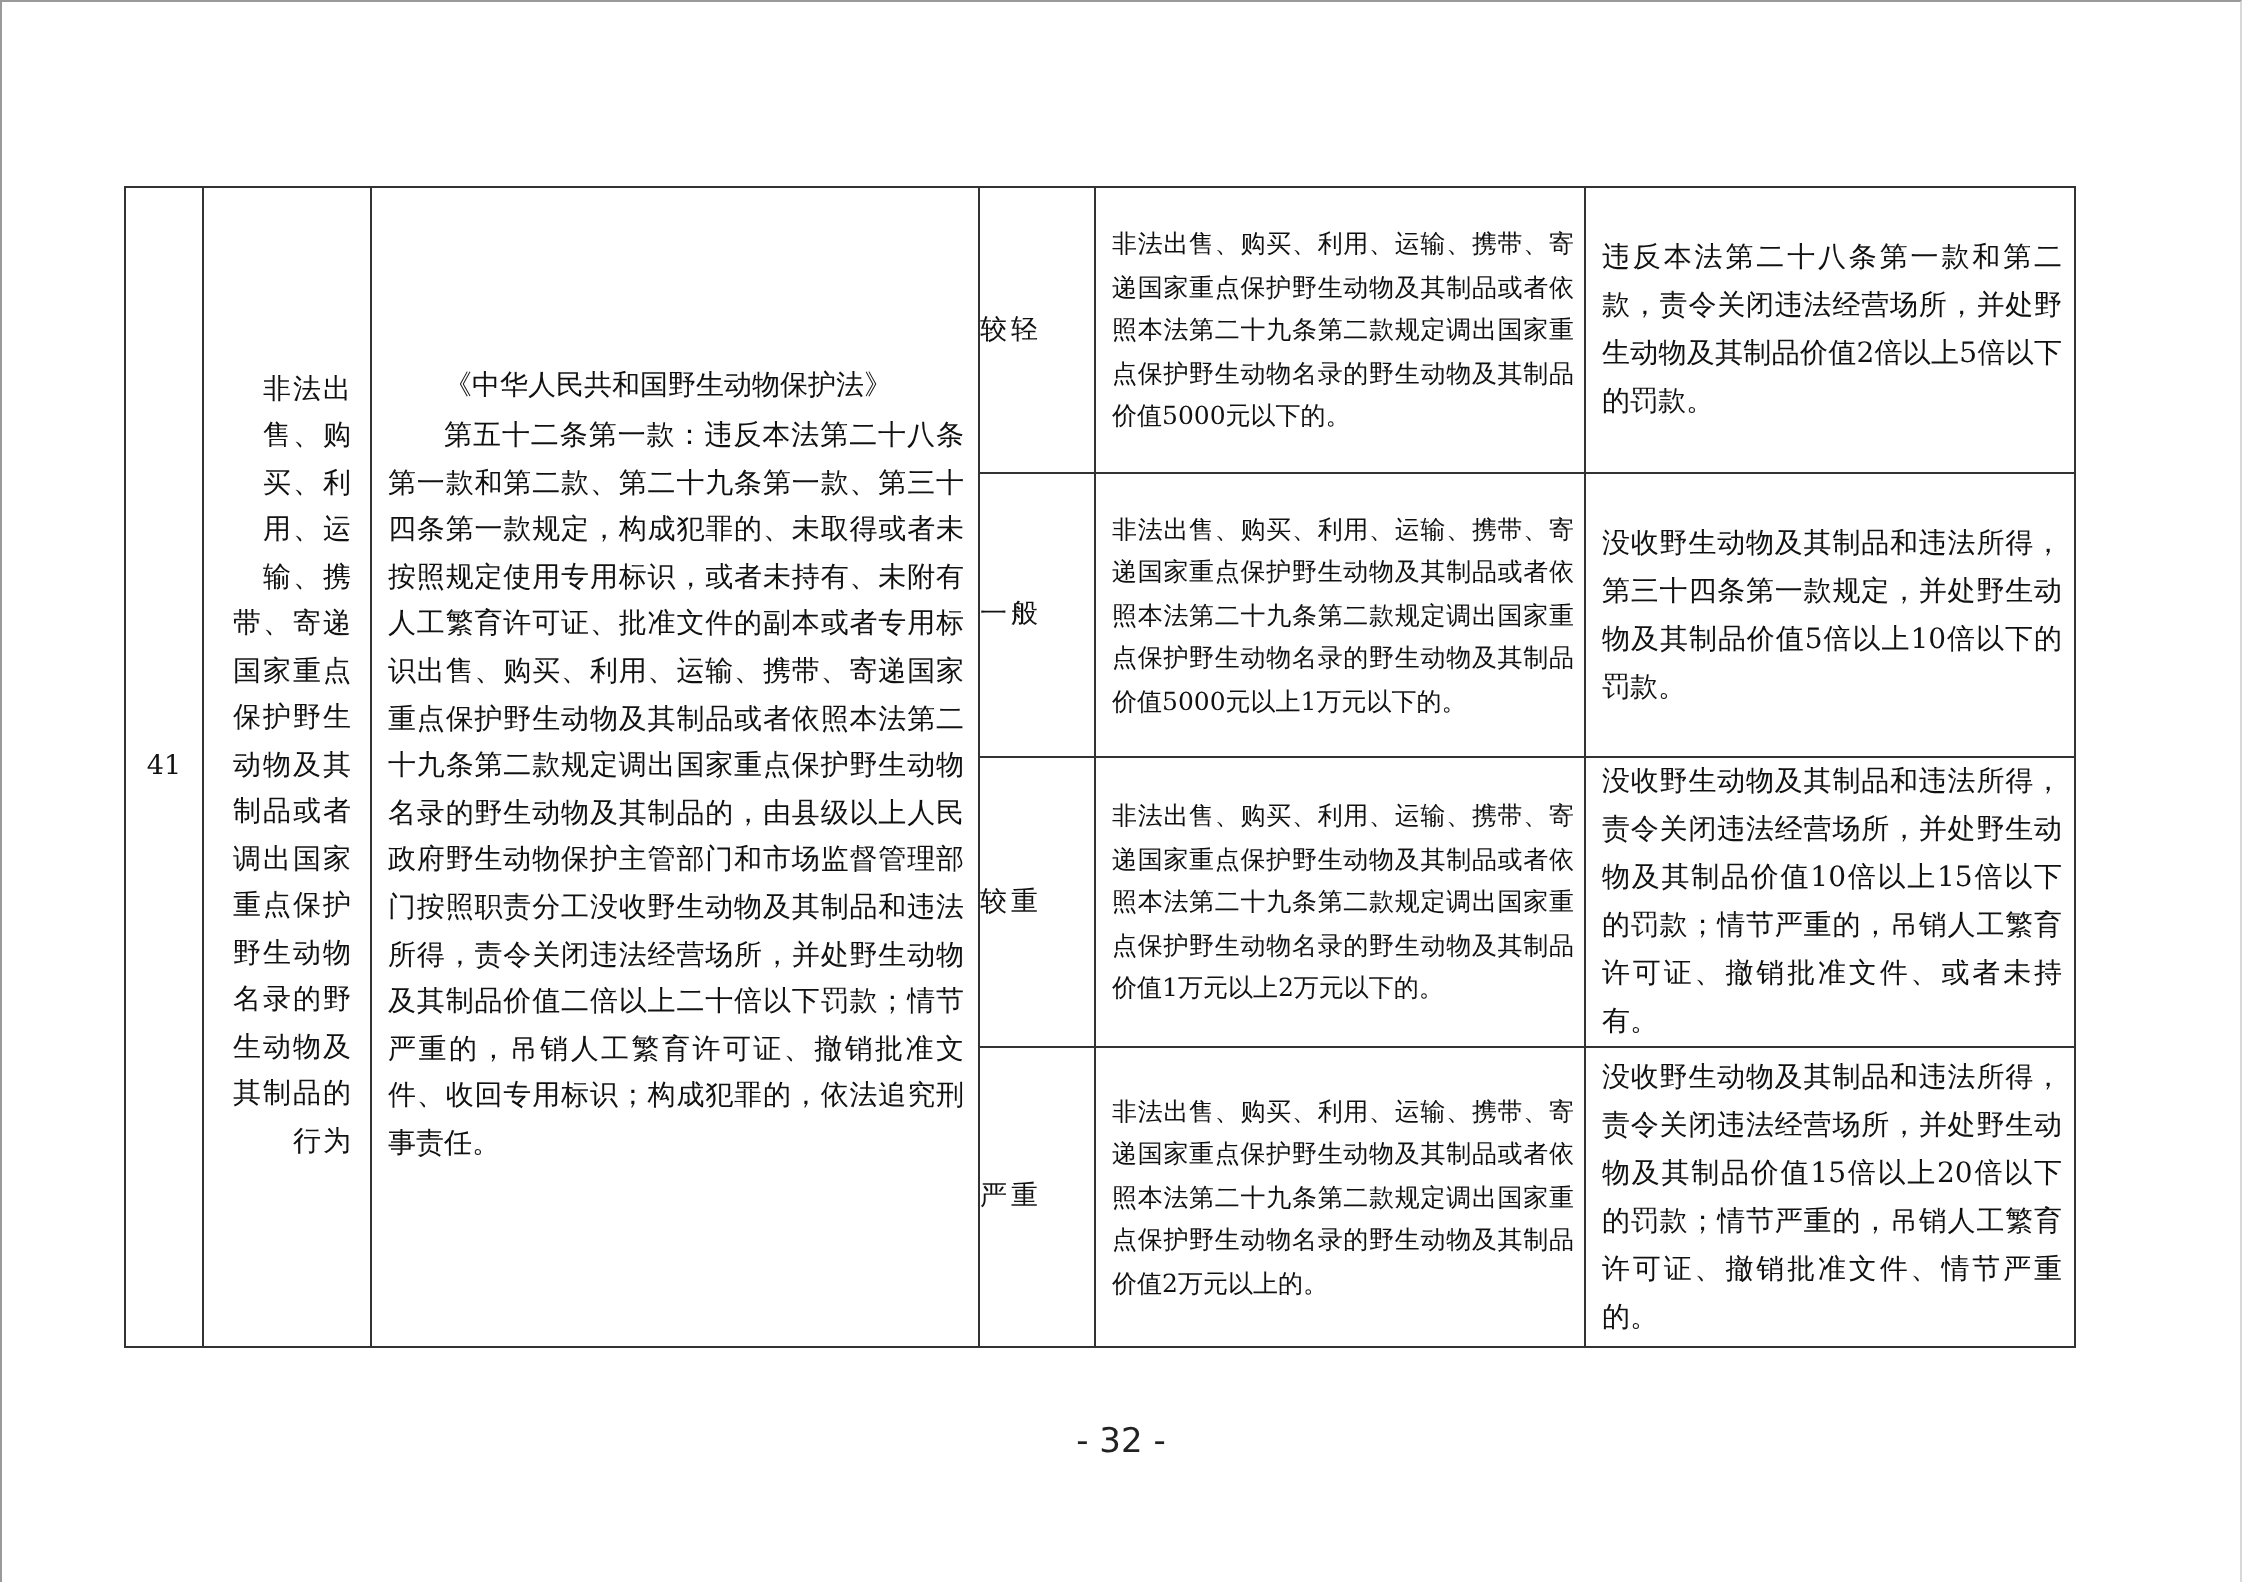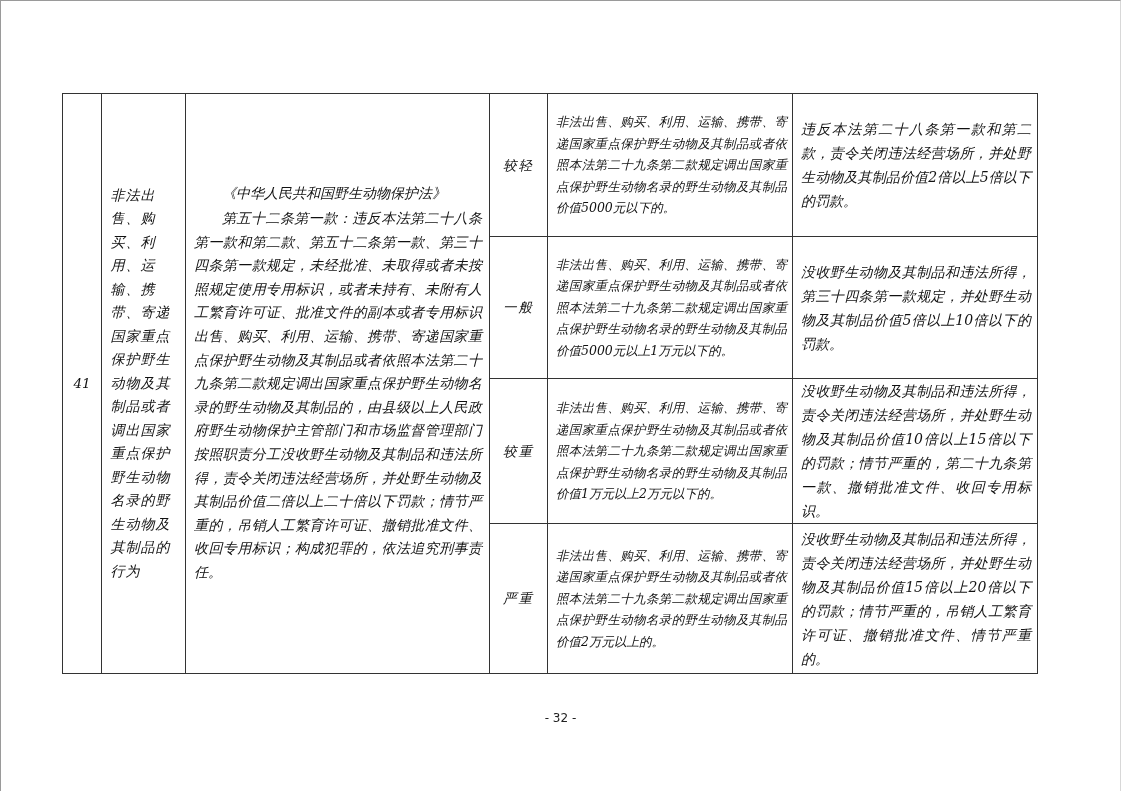--- a/index.html
+++ b/index.html
@@ -31,58 +31,57 @@
     height: 574px;
     border-collapse: collapse;
     table-layout: fixed;
   }
   table.penalty-table td {
     border: 1.5px solid #333;
     vertical-align: middle;
     padding: 0;
     font-size: 13.5px;
     line-height: 23px;
-    font-style: italic;
   }
   td.col-no {
     width: 38px;
     text-align: center;
     font-size: 13px;
   }
   td.col-act {
     width: 83px;
   }
   td.col-act .act-text {
     width: 66px;
     margin: 0 auto;
     font-size: 14px;
     line-height: 23.5px;
     letter-spacing: 1px;
     word-break: break-all;
+    text-align: right;
   }
   td.col-law {
     width: 303px;
   }
   td.col-law .law-wrap {
     padding: 0 7px 0 8px;
     font-size: 14px;
     line-height: 23.6px;
     text-align: justify;
     word-break: break-all;
   }
   .law-title {
     text-indent: 28px;
     margin-bottom: 1px;
   }
   .law-body {
     text-indent: 28px;
   }
   td.col-level {
     width: 57px;
-    text-align: center;
     font-size: 14px;
     letter-spacing: 2px;
   }
   td.col-circ {
     width: 244px;
   }
   td.col-circ .circ-text {
     padding: 0 5px 0 8px;
     font-size: 12.5px;
     line-height: 21.5px;
@@ -104,42 +103,42 @@
   tr.row-3 { height: 139px; }
   tr.row-4 { height: 150px; }
 
   .page-number {
     position: absolute;
     left: 0;
     width: 1121px;
     top: 711px;
     text-align: center;
     font-family: "DejaVu Sans", "Liberation Sans", sans-serif;
-    font-size: 12px;
+    font-size: 17px;
     color: #222;
   }
 </style>
 </head>
 <body>
 
 <div class="page-frame"></div>
 
 <table class="penalty-table">
   <tbody>
       <tr class="row-1">
     <td class="col-no" rowspan="4">
       <span>41</span>
     </td>
     <td class="col-act" rowspan="4">
       <div class="act-text">非法出售、购买、利用、运输、携带、寄递国家重点保护野生动物及其制品或者调出国家重点保护野生动物名录的野生动物及其制品的行为</div>
     </td>
     <td class="col-law" rowspan="4">
       <div class="law-wrap">
         <div class="law-title">《中华人民共和国野生动物保护法》</div>
-        <div class="law-body">第五十二条第一款：违反本法第二十八条第一款和第二款、第五十二条第一款、第三十四条第一款规定，未经批准、未取得或者未按照规定使用专用标识，或者未持有、未附有人工繁育许可证、批准文件的副本或者专用标识出售、购买、利用、运输、携带、寄递国家重点保护野生动物及其制品或者依照本法第二十九条第二款规定调出国家重点保护野生动物名录的野生动物及其制品的，由县级以上人民政府野生动物保护主管部门和市场监督管理部门按照职责分工没收野生动物及其制品和违法所得，责令关闭违法经营场所，并处野生动物及其制品价值二倍以上二十倍以下罚款；情节严重的，吊销人工繁育许可证、撤销批准文件、收回专用标识；构成犯罪的，依法追究刑事责任。</div>
+        <div class="law-body">第五十二条第一款：违反本法第二十八条第一款和第二款、第二十九条第一款、第三十四条第一款规定，构成犯罪的、未取得或者未按照规定使用专用标识，或者未持有、未附有人工繁育许可证、批准文件的副本或者专用标识出售、购买、利用、运输、携带、寄递国家重点保护野生动物及其制品或者依照本法第二十九条第二款规定调出国家重点保护野生动物名录的野生动物及其制品的，由县级以上人民政府野生动物保护主管部门和市场监督管理部门按照职责分工没收野生动物及其制品和违法所得，责令关闭违法经营场所，并处野生动物及其制品价值二倍以上二十倍以下罚款；情节严重的，吊销人工繁育许可证、撤销批准文件、收回专用标识；构成犯罪的，依法追究刑事责任。</div>
       </div>
     </td>
     <td class="col-level">
       <span>较轻</span>
     </td>
     <td class="col-circ">
       <div class="circ-text">非法出售、购买、利用、运输、携带、寄递国家重点保护野生动物及其制品或者依照本法第二十九条第二款规定调出国家重点保护野生动物名录的野生动物及其制品价值5000元以下的。</div>
     </td>
     <td class="col-pen">
       <div class="pen-text">违反本法第二十八条第一款和第二款，责令关闭违法经营场所，并处野生动物及其制品价值2倍以上5倍以下的罚款。</div>
@@ -157,21 +156,21 @@
     </td>
   </tr>
   <tr class="row-3">
     <td class="col-level">
       <span>较重</span>
     </td>
     <td class="col-circ">
       <div class="circ-text">非法出售、购买、利用、运输、携带、寄递国家重点保护野生动物及其制品或者依照本法第二十九条第二款规定调出国家重点保护野生动物名录的野生动物及其制品价值1万元以上2万元以下的。</div>
     </td>
     <td class="col-pen">
-      <div class="pen-text">没收野生动物及其制品和违法所得，责令关闭违法经营场所，并处野生动物及其制品价值10倍以上15倍以下的罚款；情节严重的，第二十九条第一款、撤销批准文件、收回专用标识。</div>
+      <div class="pen-text">没收野生动物及其制品和违法所得，责令关闭违法经营场所，并处野生动物及其制品价值10倍以上15倍以下的罚款；情节严重的，吊销人工繁育许可证、撤销批准文件、或者未持有。</div>
     </td>
   </tr>
   <tr class="row-4">
     <td class="col-level">
       <span>严重</span>
     </td>
     <td class="col-circ">
       <div class="circ-text">非法出售、购买、利用、运输、携带、寄递国家重点保护野生动物及其制品或者依照本法第二十九条第二款规定调出国家重点保护野生动物名录的野生动物及其制品价值2万元以上的。</div>
     </td>
     <td class="col-pen">

